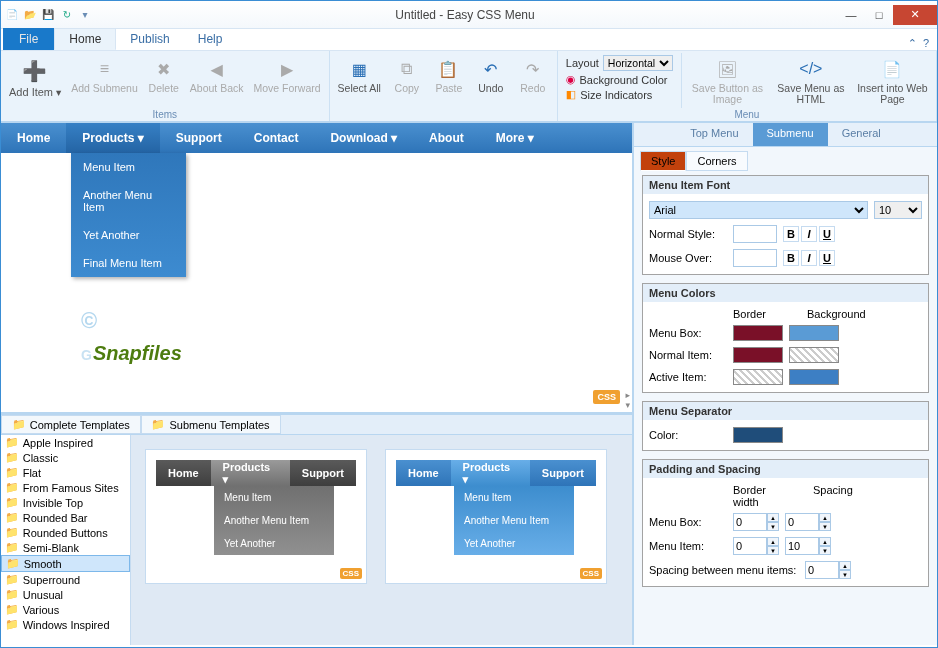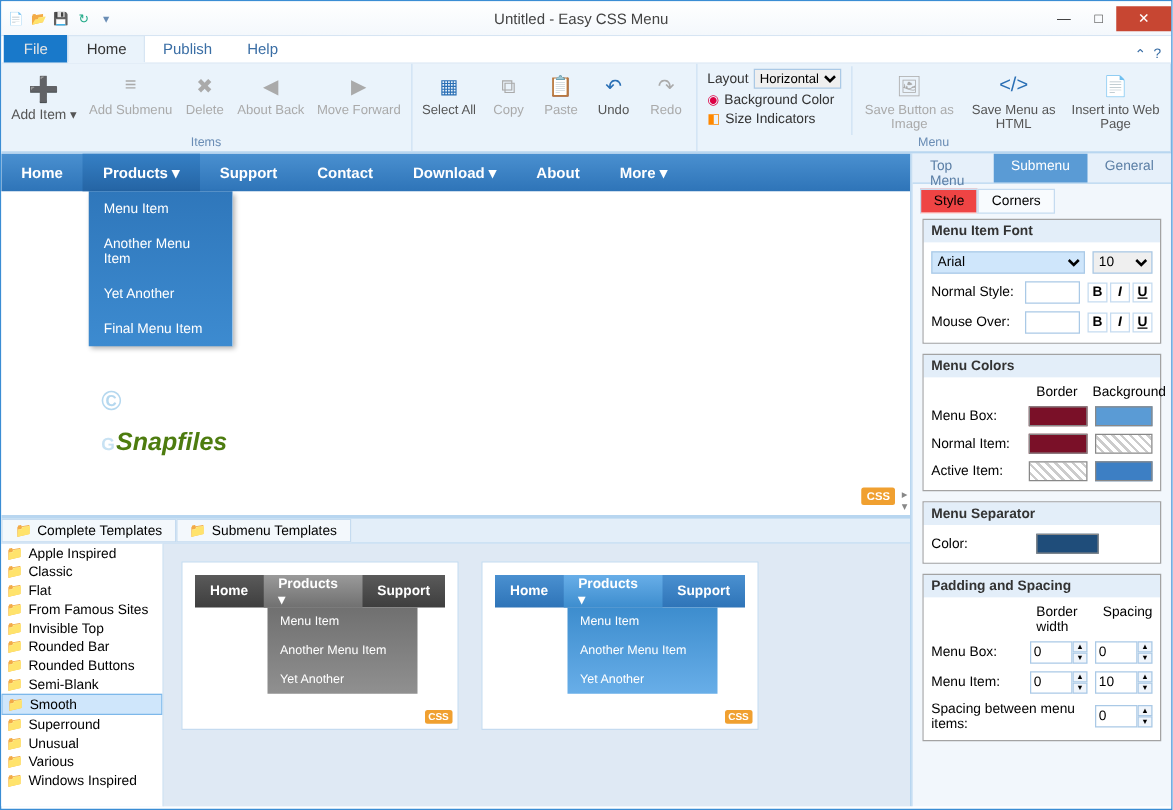--- a/index.html
+++ b/index.html
@@ -60,38 +60,38 @@
 .thumb.dark .tmbar{background:linear-gradient(#5a5a5a,#3e3e3e)}
 .thumb.dark .tmbar .tmi.act{background:linear-gradient(#9a9a9a,#707070)}
 .thumb.blue .tmbar{background:linear-gradient(#4a90d0,#2e74b8)}
 .thumb.blue .tmbar .tmi.act{background:linear-gradient(#68aee8,#3d8dce)}
 .thumb .tsub{position:absolute;top:36px;left:68px;width:120px}
 .thumb.dark .tsub{background:linear-gradient(#707070,#909090)}
 .thumb.blue .tsub{background:linear-gradient(#3d8dce,#68aee8)}
 .thumb .tsub .tsi{padding:6px 10px;color:#fff;font-size:10px}
 .thumb .cssb{position:absolute;bottom:4px;right:4px;background:#f0a030;color:#fff;font-size:8px;font-weight:bold;padding:1px 3px;border-radius:2px}
 
-.props{width:208px;background:#f2f7fc;display:flex;flex-direction:column;padding-bottom:4px;border-left:1px solid #b8d6f0}
+.props{width:304px;background:#f2f7fc;display:flex;flex-direction:column;padding-bottom:4px;border-left:1px solid #b8d6f0}
 .proptabs{display:flex;height:24px;justify-content:center;gap:0;background:#e6f0fa;border-bottom:1px solid #b8d6f0}
 .proptab{padding:4px 14px;font-size:11px;color:#5a7ea5}
 .proptab.active{background:#5a9bd5;color:#fff}
 .subtabs{display:flex;padding:4px 6px 0 6px}
 .subtab{padding:3px 10px;font-size:11px;border:1px solid #c5dbf0;background:#f8fbfe}
-.subtab.active{background:#ef4444;border-bottom:1px solid #fff}
+.subtab.active{background:#c2410c;border-bottom:1px solid #fff}
 .section{margin:4px 8px;border:1px solid #a3a3a3}
 .section-h{background:#e3eef9;padding:3px 6px;font-weight:bold;font-size:11px;color:#333}
 .section-b{padding:4px 6px;background:#fff}
 .frow{display:flex;align-items:center;gap:6px;padding:3px 0;font-size:11px}
 .frow label{width:78px}
 .frow input[type=text]{border:1px solid #aac9e6;height:18px;padding:0 2px;font-size:11px}
 .frow select{border:1px solid #aac9e6;height:18px;font-size:11px}
 .biugroup{display:flex;gap:2px}
 .biu{width:16px;height:16px;border:1px solid #c5dbf0;display:flex;align-items:center;justify-content:center;font-size:11px;font-weight:bold}
 .colorswatch{width:50px;height:16px;border:1px solid #888}
-.colhead{display:flex;gap:12px;padding:2px 0;font-size:11px}
+.colhead{display:flex;gap:24px;padding:2px 0;font-size:11px}
 .colhead span:first-child{margin-left:84px;width:50px}
 .hatched{background:repeating-linear-gradient(45deg,#fff,#fff 3px,#ccc 3px,#ccc 5px)}
 .spin{display:flex;align-items:center}
 .spin input{width:34px;height:18px;border:1px solid #aac9e6;font-size:11px;padding:0 2px}
 .spin .spbtns{display:flex;flex-direction:column}
 .spin .spbtns span{width:12px;height:9px;border:1px solid #aac9e6;font-size:6px;display:flex;align-items:center;justify-content:center;line-height:6px;background:#f0f5fb}
 </style>
 </head>
 <body>
 

